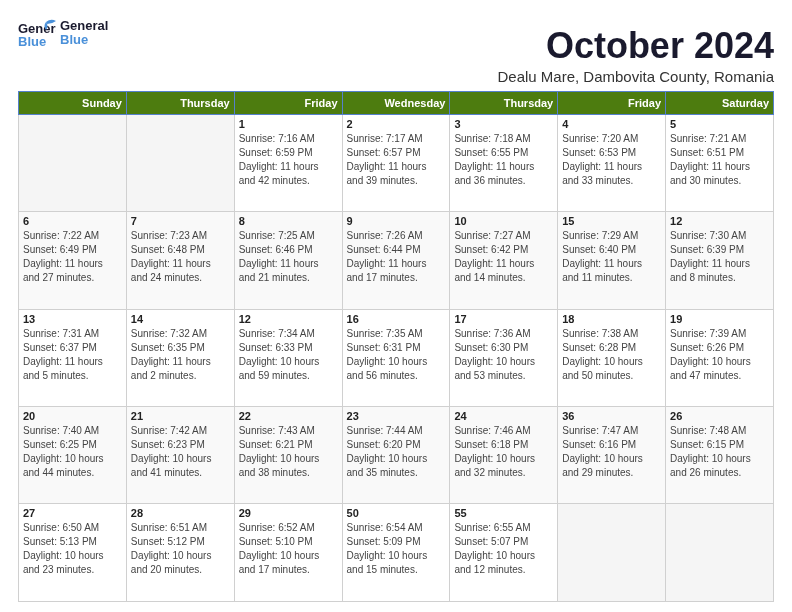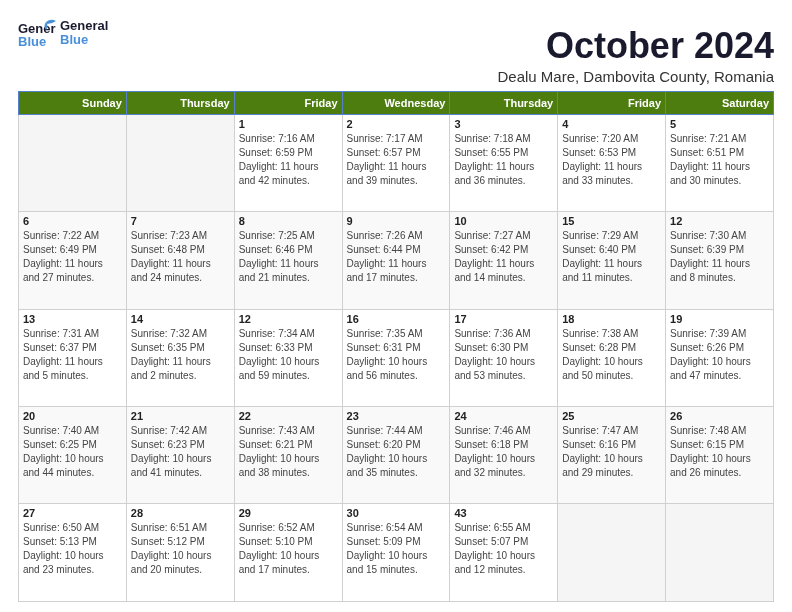--- a/index.html
+++ b/index.html
@@ -230,21 +230,21 @@
           </td>
           <td>
             <span class="day-num">23</span>
             <div class="day-info">Sunrise: 7:44 AM<br>Sunset: 6:20 PM<br>Daylight: 10 hours and 35 minutes.</div>
           </td>
           <td>
             <span class="day-num">24</span>
             <div class="day-info">Sunrise: 7:46 AM<br>Sunset: 6:18 PM<br>Daylight: 10 hours and 32 minutes.</div>
           </td>
           <td>
-            <span class="day-num">25</span>
+            <span class="day-num">36</span>
             <div class="day-info">Sunrise: 7:47 AM<br>Sunset: 6:16 PM<br>Daylight: 10 hours and 29 minutes.</div>
           </td>
           <td>
             <span class="day-num">26</span>
             <div class="day-info">Sunrise: 7:48 AM<br>Sunset: 6:15 PM<br>Daylight: 10 hours and 26 minutes.</div>
           </td>
         </tr>
         <tr>
           <td>
             <span class="day-num">27</span>
@@ -252,25 +252,25 @@
           </td>
           <td>
             <span class="day-num">28</span>
             <div class="day-info">Sunrise: 6:51 AM<br>Sunset: 5:12 PM<br>Daylight: 10 hours and 20 minutes.</div>
           </td>
           <td>
             <span class="day-num">29</span>
             <div class="day-info">Sunrise: 6:52 AM<br>Sunset: 5:10 PM<br>Daylight: 10 hours and 17 minutes.</div>
           </td>
           <td>
-            <span class="day-num">30</span>
+            <span class="day-num">50</span>
             <div class="day-info">Sunrise: 6:54 AM<br>Sunset: 5:09 PM<br>Daylight: 10 hours and 15 minutes.</div>
           </td>
           <td>
-            <span class="day-num">43</span>
+            <span class="day-num">55</span>
             <div class="day-info">Sunrise: 6:55 AM<br>Sunset: 5:07 PM<br>Daylight: 10 hours and 12 minutes.</div>
           </td>
           <td class="empty-cell"></td>
           <td class="empty-cell"></td>
         </tr>
       </tbody>
   </table>
 </div>
 
 </body></html>

